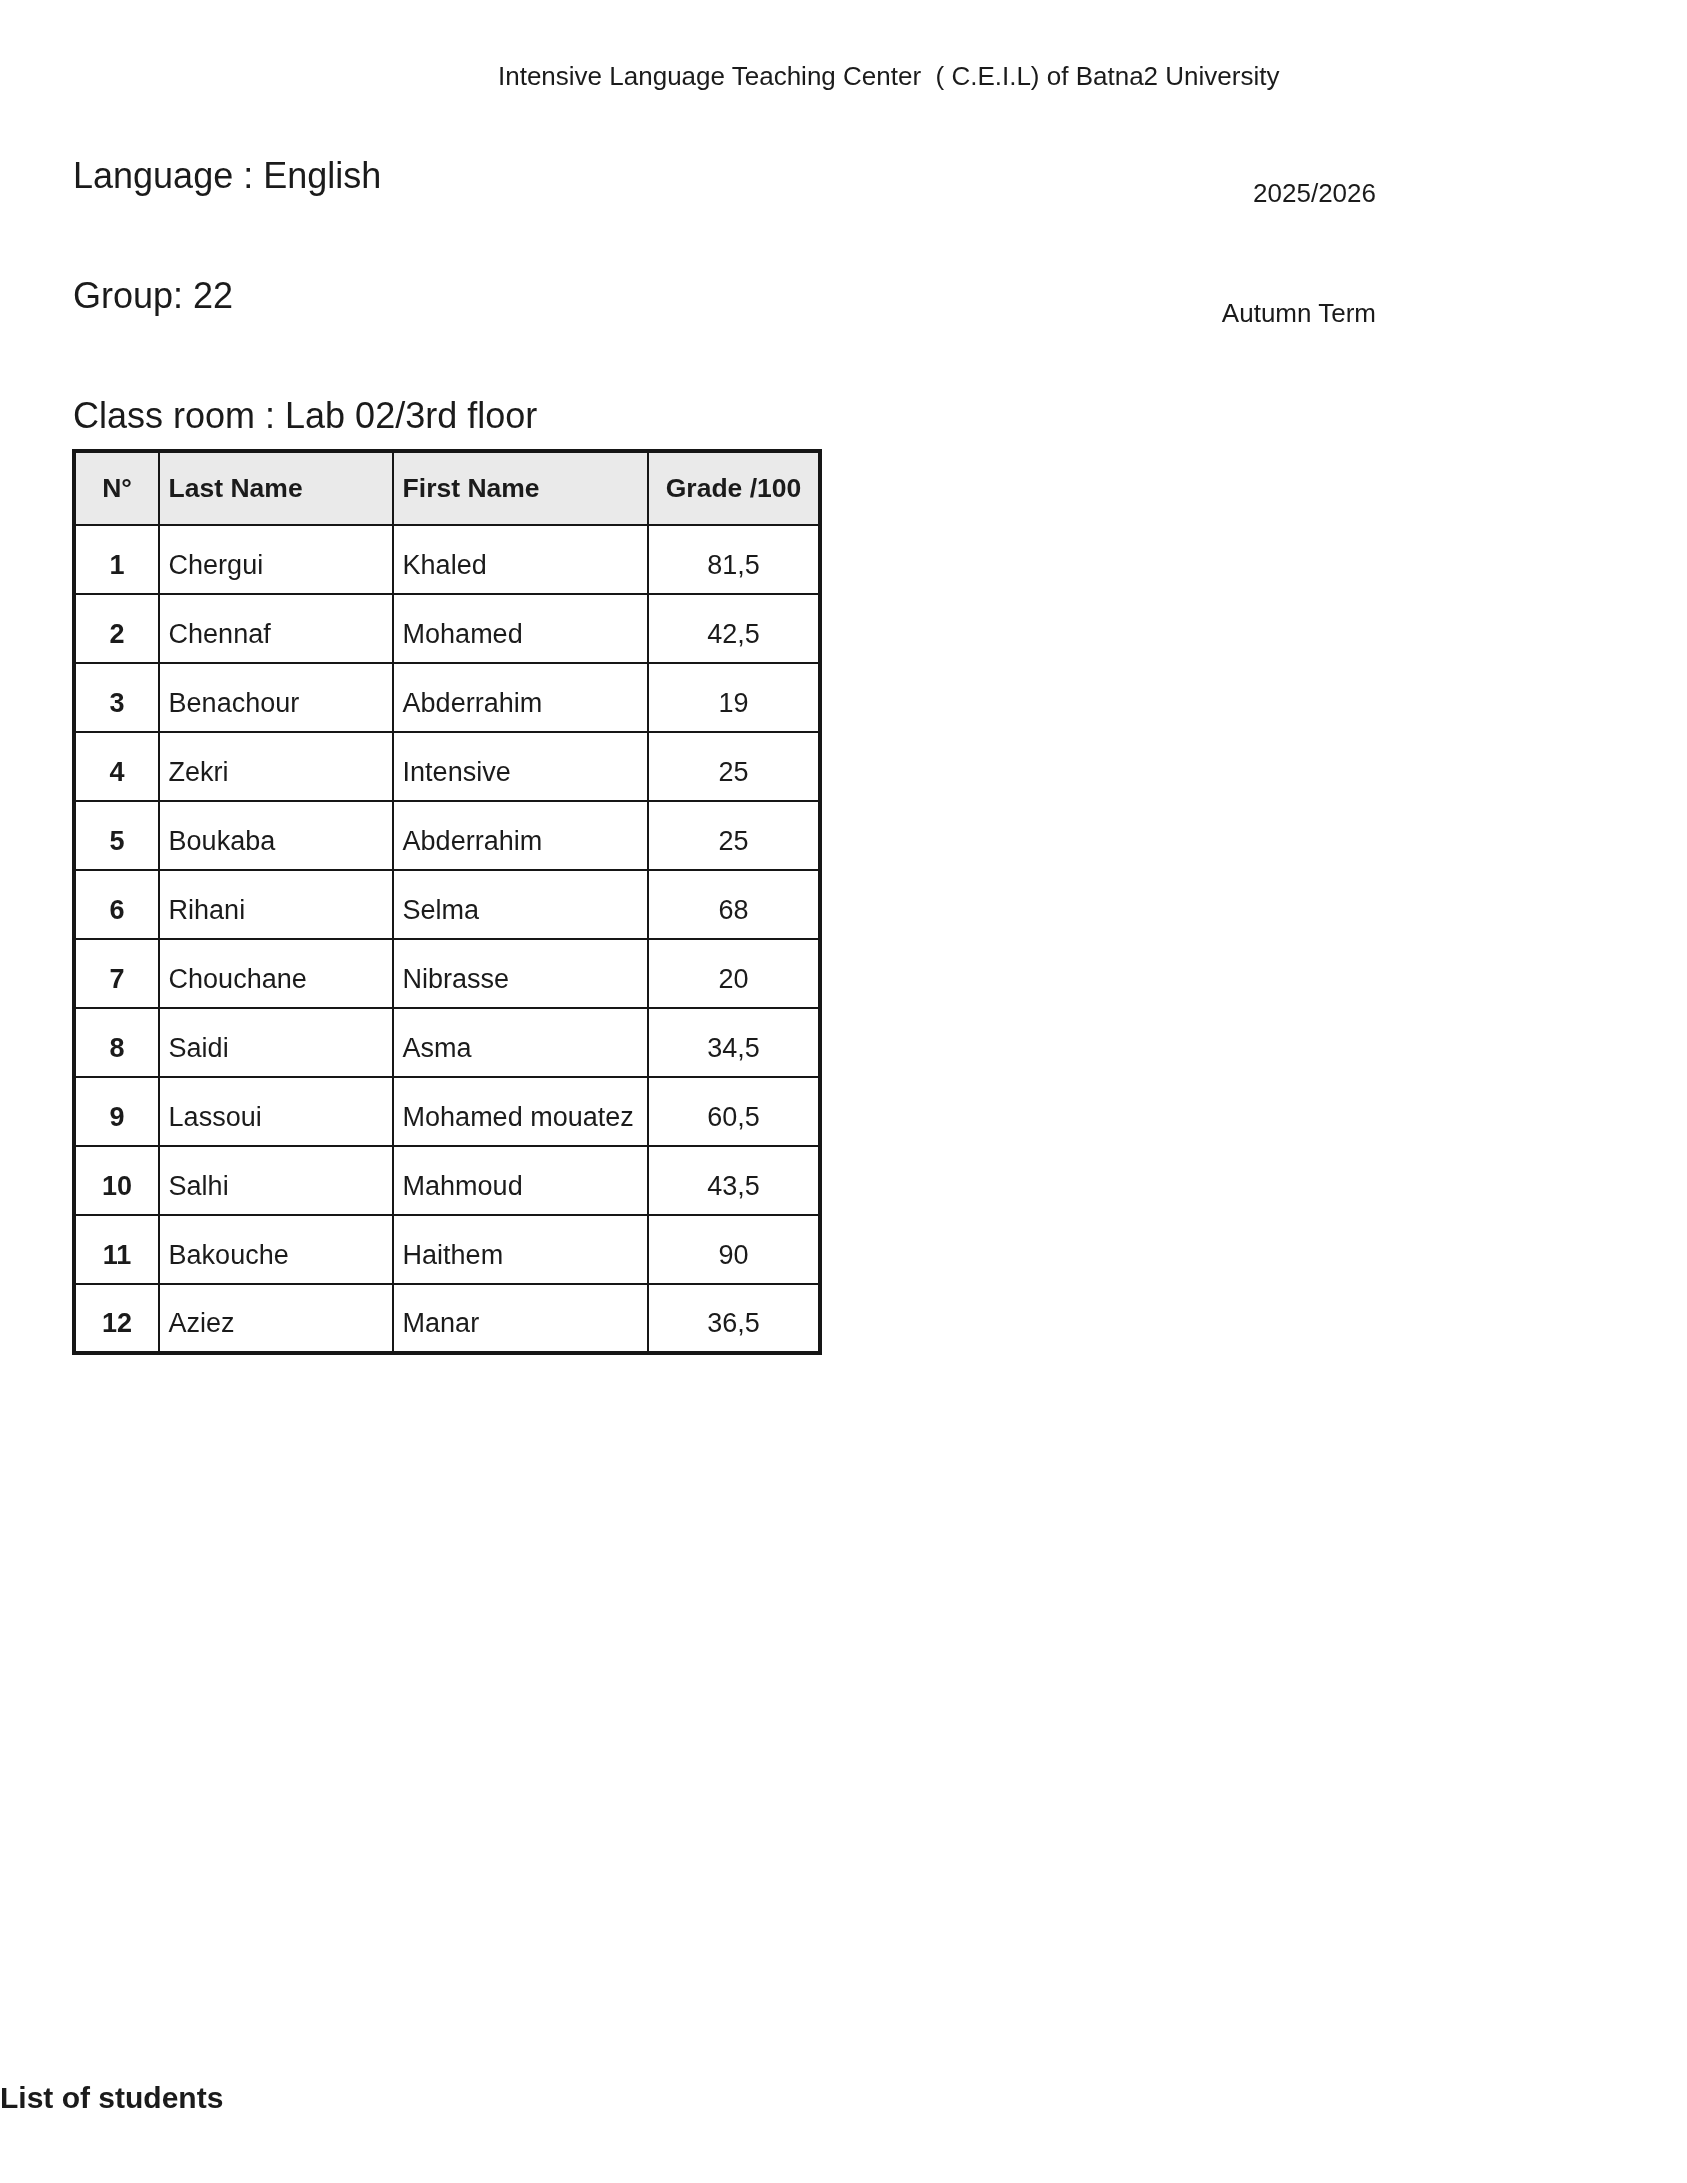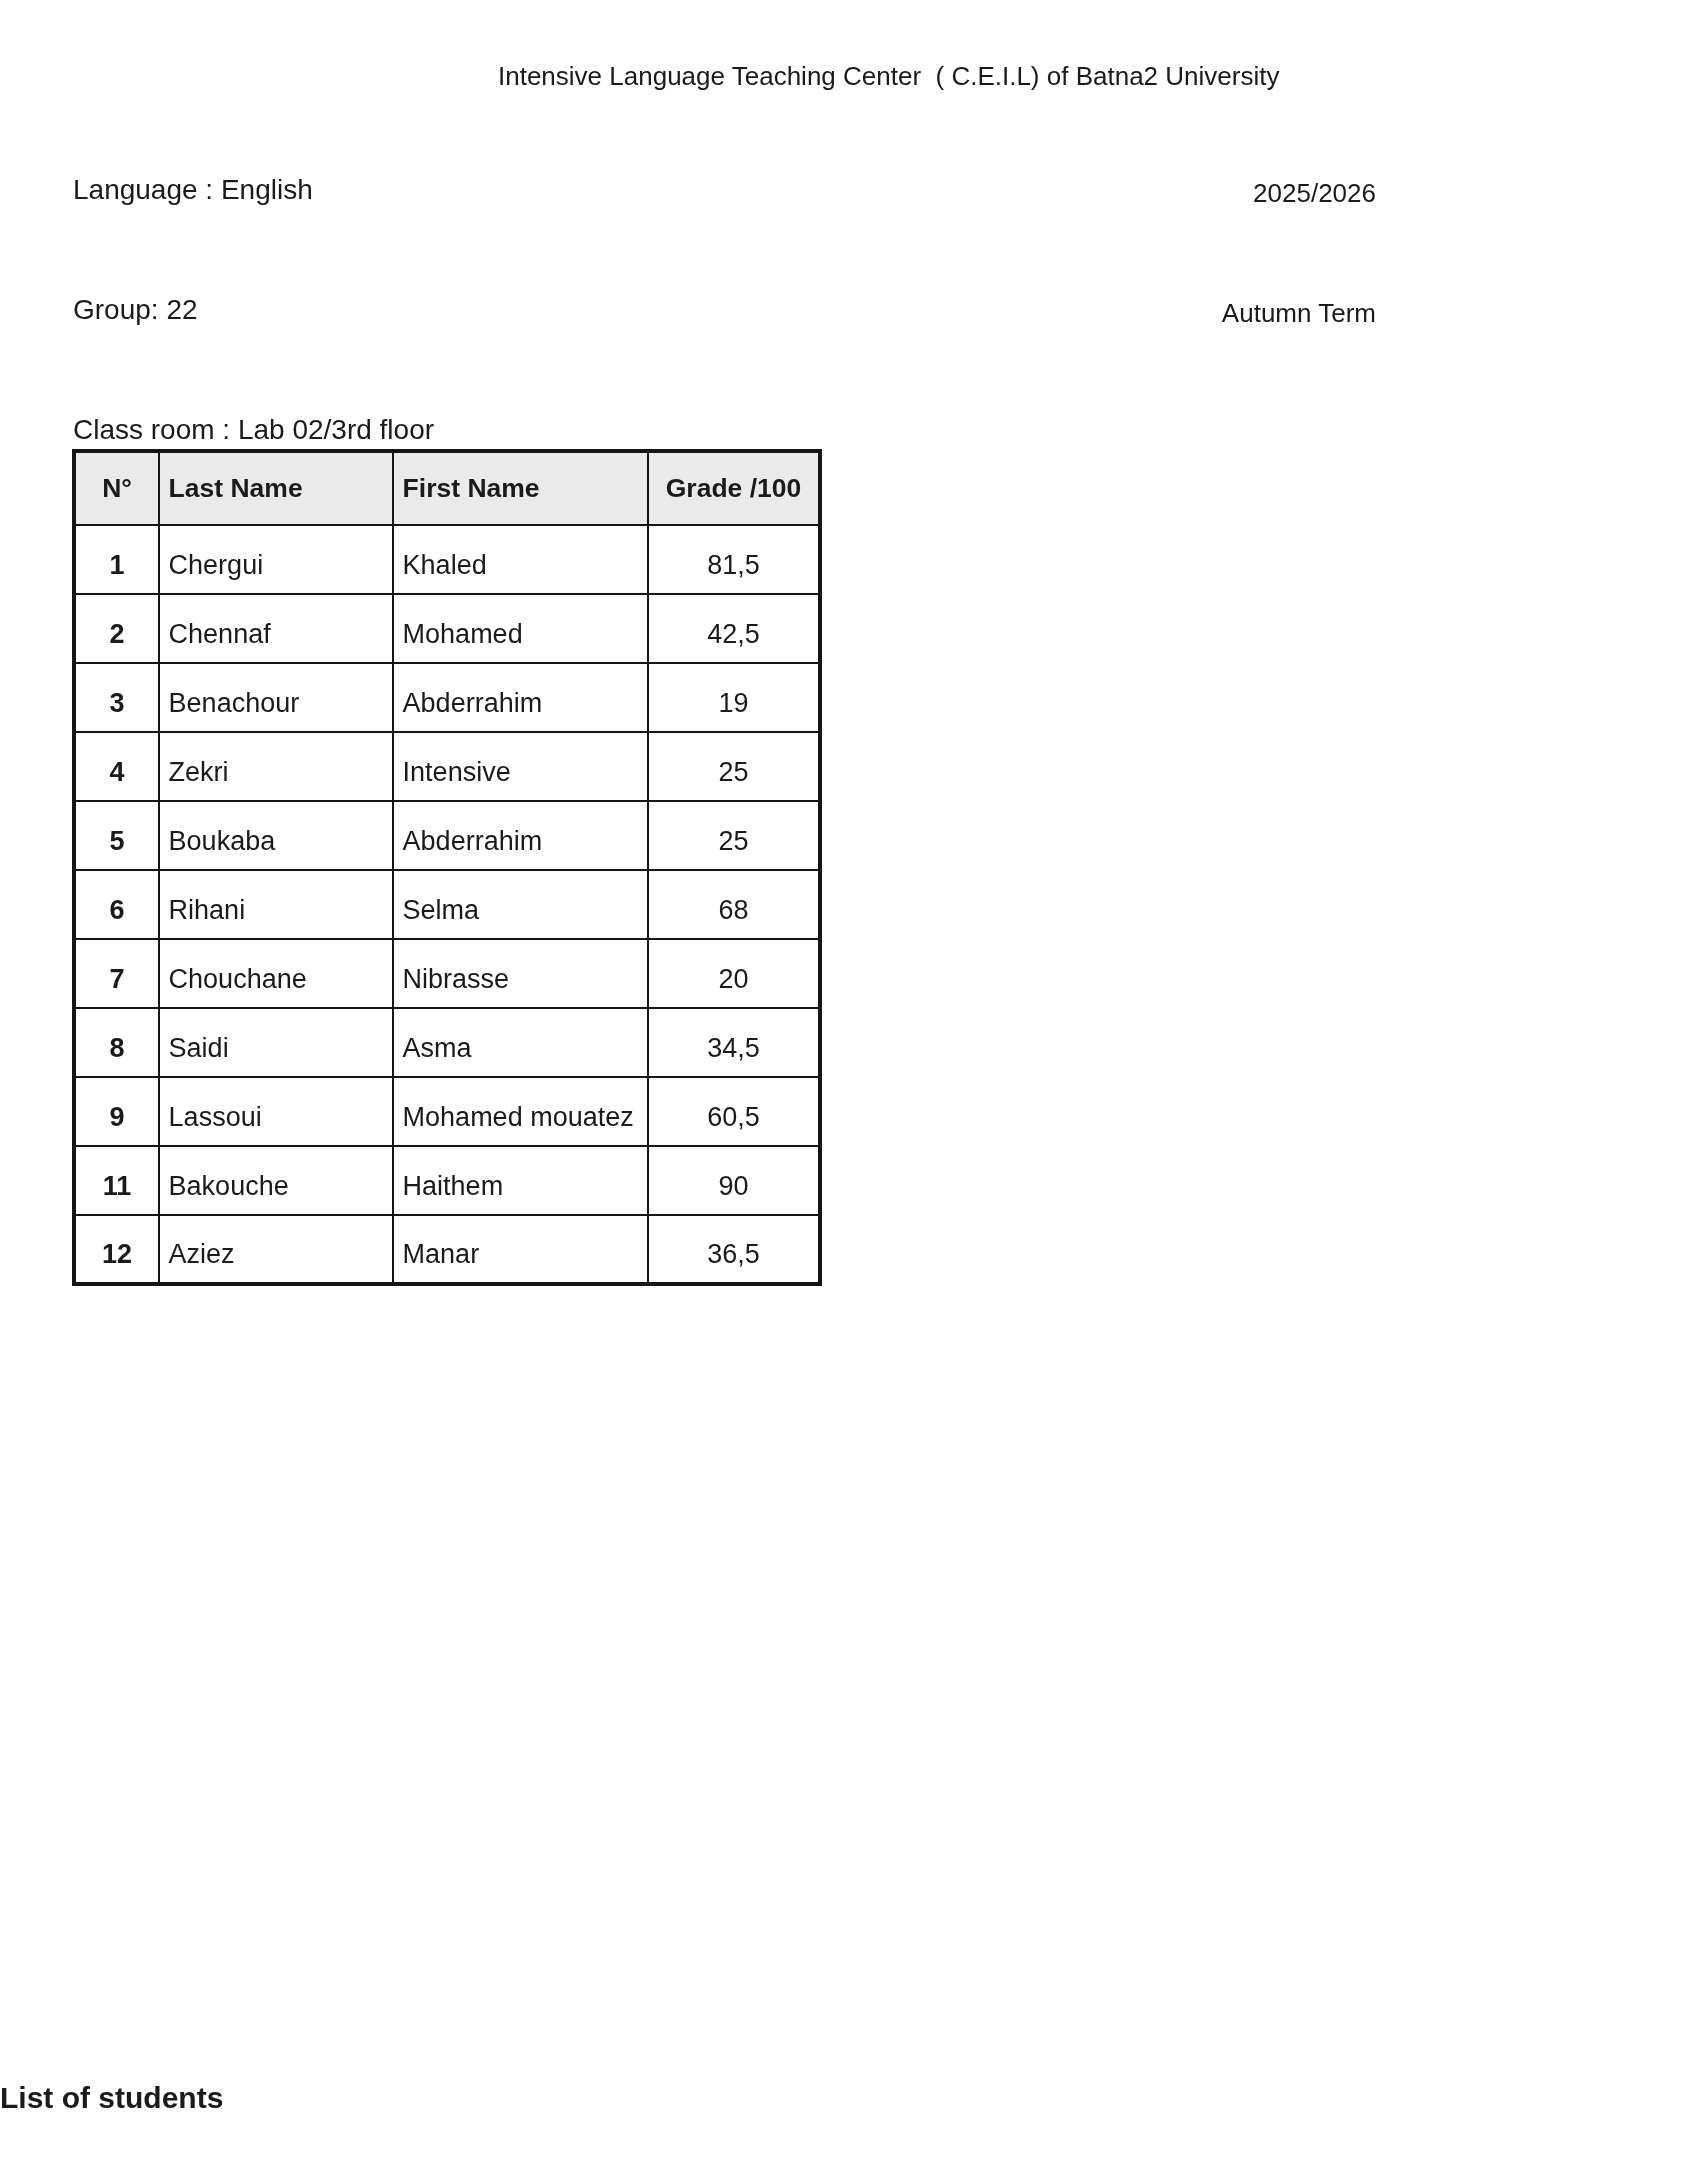--- a/index.html
+++ b/index.html
@@ -15,22 +15,22 @@
   .top-center {
     position: absolute;
     left: 498px;
     top: 61px;
     font-size: 26px;
     white-space: pre;
   }
   .info-left {
     position: absolute;
     left: 73px;
-    top: 90px;
-    font-size: 28px;
+    top: 76px;
+    font-size: 36px;
     line-height: 40px;
     white-space: pre;
   }
   .info-right {
     position: absolute;
     right: 105px;
     top: 93px;
     font-size: 26px;
     line-height: 40px;
     text-align: right;
@@ -166,20 +166,26 @@
       <td class="name">Asma</td>
       <td class="grade">34,5</td>
     </tr>
         <tr>
       <td class="num">9</td>
       <td class="name">Lassoui</td>
       <td class="name">Mohamed mouatez</td>
       <td class="grade">60,5</td>
     </tr>
         <tr>
+      <td class="num">10</td>
+      <td class="name">Salhi</td>
+      <td class="name">Mahmoud</td>
+      <td class="grade">43,5</td>
+    </tr>
+        <tr>
       <td class="num">11</td>
       <td class="name">Bakouche</td>
       <td class="name">Haithem</td>
       <td class="grade">90</td>
     </tr>
         <tr>
       <td class="num">12</td>
       <td class="name">Aziez</td>
       <td class="name">Manar</td>
       <td class="grade">36,5</td>

